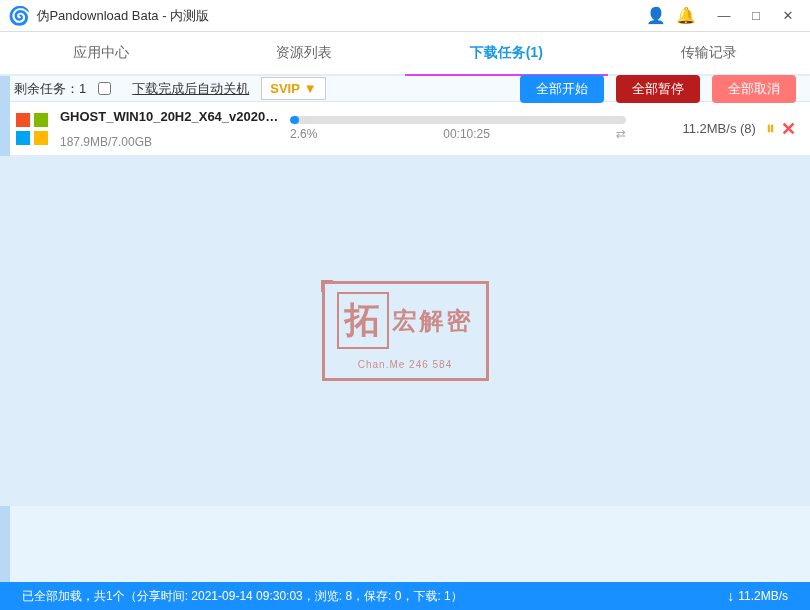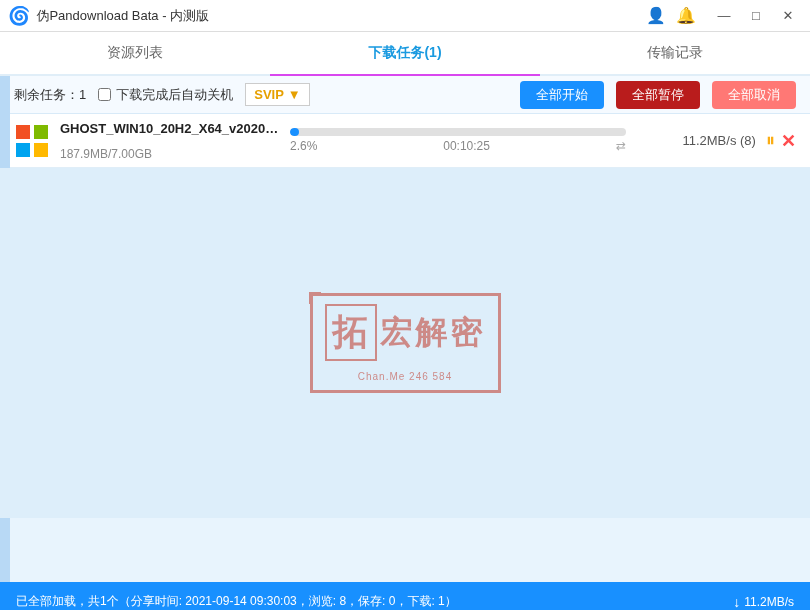--- a/index.html
+++ b/index.html
@@ -70,38 +70,39 @@
       margin-bottom: -2px;
     }
     .nav-tab.active {
       color: #1a9ae0;
       border-bottom: 2px solid #d946ef;
       font-weight: bold;
     }
     
     .toolbar {
       background: #f5faff;
-      height: 38px;
+      height: 26px;
       display: flex;
       align-items: center;
       padding: 12px 14px;
       gap: 12px;
       border-bottom: 1px solid #d8eaf8;
     }
     .remaining-tasks {
       font-size: 13px;
       color: #333;
       white-space: nowrap;
     }
     .auto-shutdown {
       display: flex;
       align-items: center;
-      gap: 5px;
+      gap: 21px;
       font-size: 13px;
       color: #333;
+      text-decoration: underline;
     }
     .auto-shutdown input[type=checkbox] { cursor: pointer; }
     .svip-dropdown {
       display: flex;
       align-items: center;
       background: #fff;
       border: 1px solid #ccc;
       border-radius: 0;
       padding: 3px 8px;
       font-size: 13px;
@@ -265,22 +266,22 @@
     }
     
     .status-bar {
       position: absolute;
       bottom: 0;
       left: 0;
       right: 0;
       height: 28px;
       background: #1890ff;
       display: flex;
-      align-items: flex-end;
-      padding: 0 16px;
+      align-items: center;
+      padding: 0 22px;
       font-size: 12px;
       color: #fff;
       justify-content: space-between;
     }
     .status-speed {
       display: flex;
       align-items: center;
       gap: 4px;
     }
     .down-arrow {
@@ -312,20 +313,23 @@
     </div>
     <div class="title-bar-controls">
       <div class="title-btn">—</div>
       <div class="title-btn">□</div>
       <div class="title-btn close">✕</div>
     </div>
   </div>
 </div>
 
 <div class="nav-bar">
+  <div class="nav-tab">
+    <span>应用中心</span>
+  </div>
   <div class="nav-tab">
     <span>资源列表</span>
   </div>
   <div class="nav-tab active">
     <span>下载任务(1)</span>
   </div>
   <div class="nav-tab">
     <span>传输记录</span>
   </div>
 </div>
@@ -382,21 +386,21 @@
     </div>
   </div>
 </div>
 
 <div class="main-content">
   <div class="watermark">
     <div class="watermark-box">
       <div class="watermark-corner"></div>
       <div style="display:flex;align-items:center;gap:4px;">
         <span style="font-size:36px;color:#c0392b;font-weight:bold;font-family:'SimHei',sans-serif;border:2px solid #c0392b;padding:2px 6px;">拓</span>
-        <span style="font-size:32px;color:#c0392b;font-weight:bold;letter-spacing:3px;">宏解密</span>
+        <span style="font-size:24px;color:#c0392b;font-weight:bold;letter-spacing:3px;">宏解密</span>
       </div>
       <div class="watermark-sub">Chan.Me 246 584</div>
     </div>
   </div>
 </div>
 
 <div class="status-bar">
   <span>已全部加载，共1个（分享时间: 2021-09-14 09:30:03，浏览: 8，保存: 0，下载: 1）</span>
   <div class="status-speed">
     <span class="down-arrow">↓</span>

